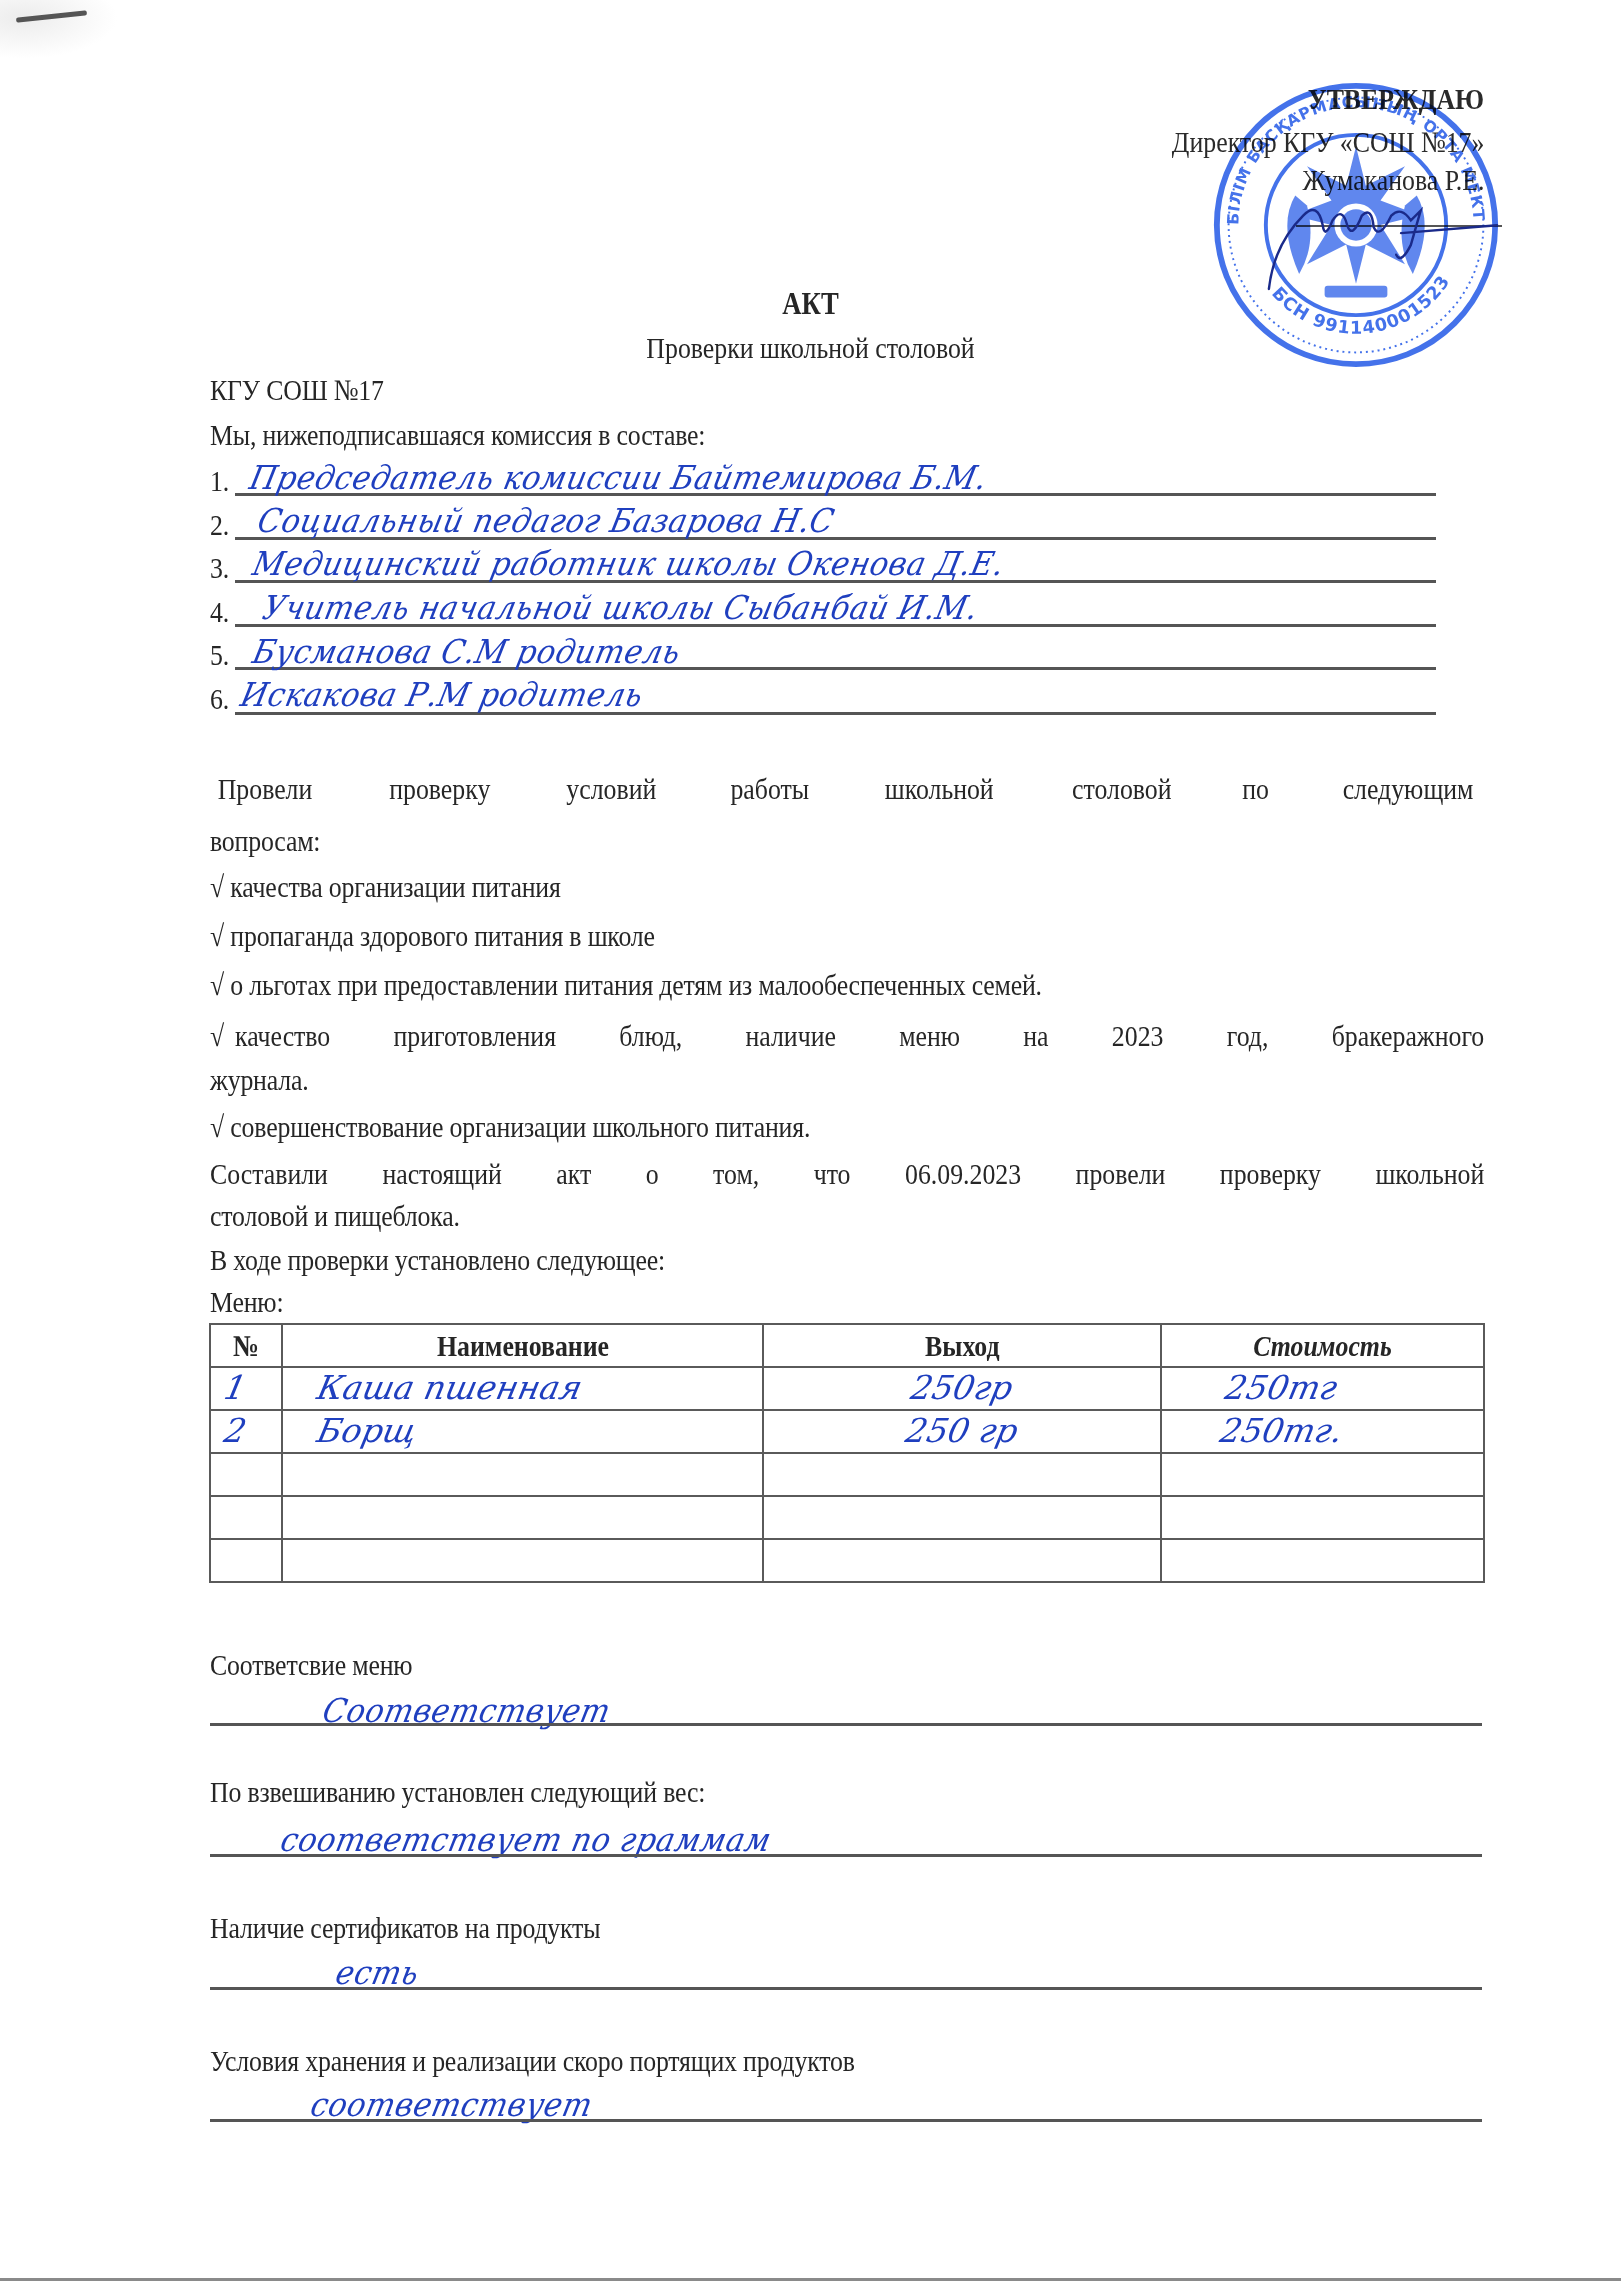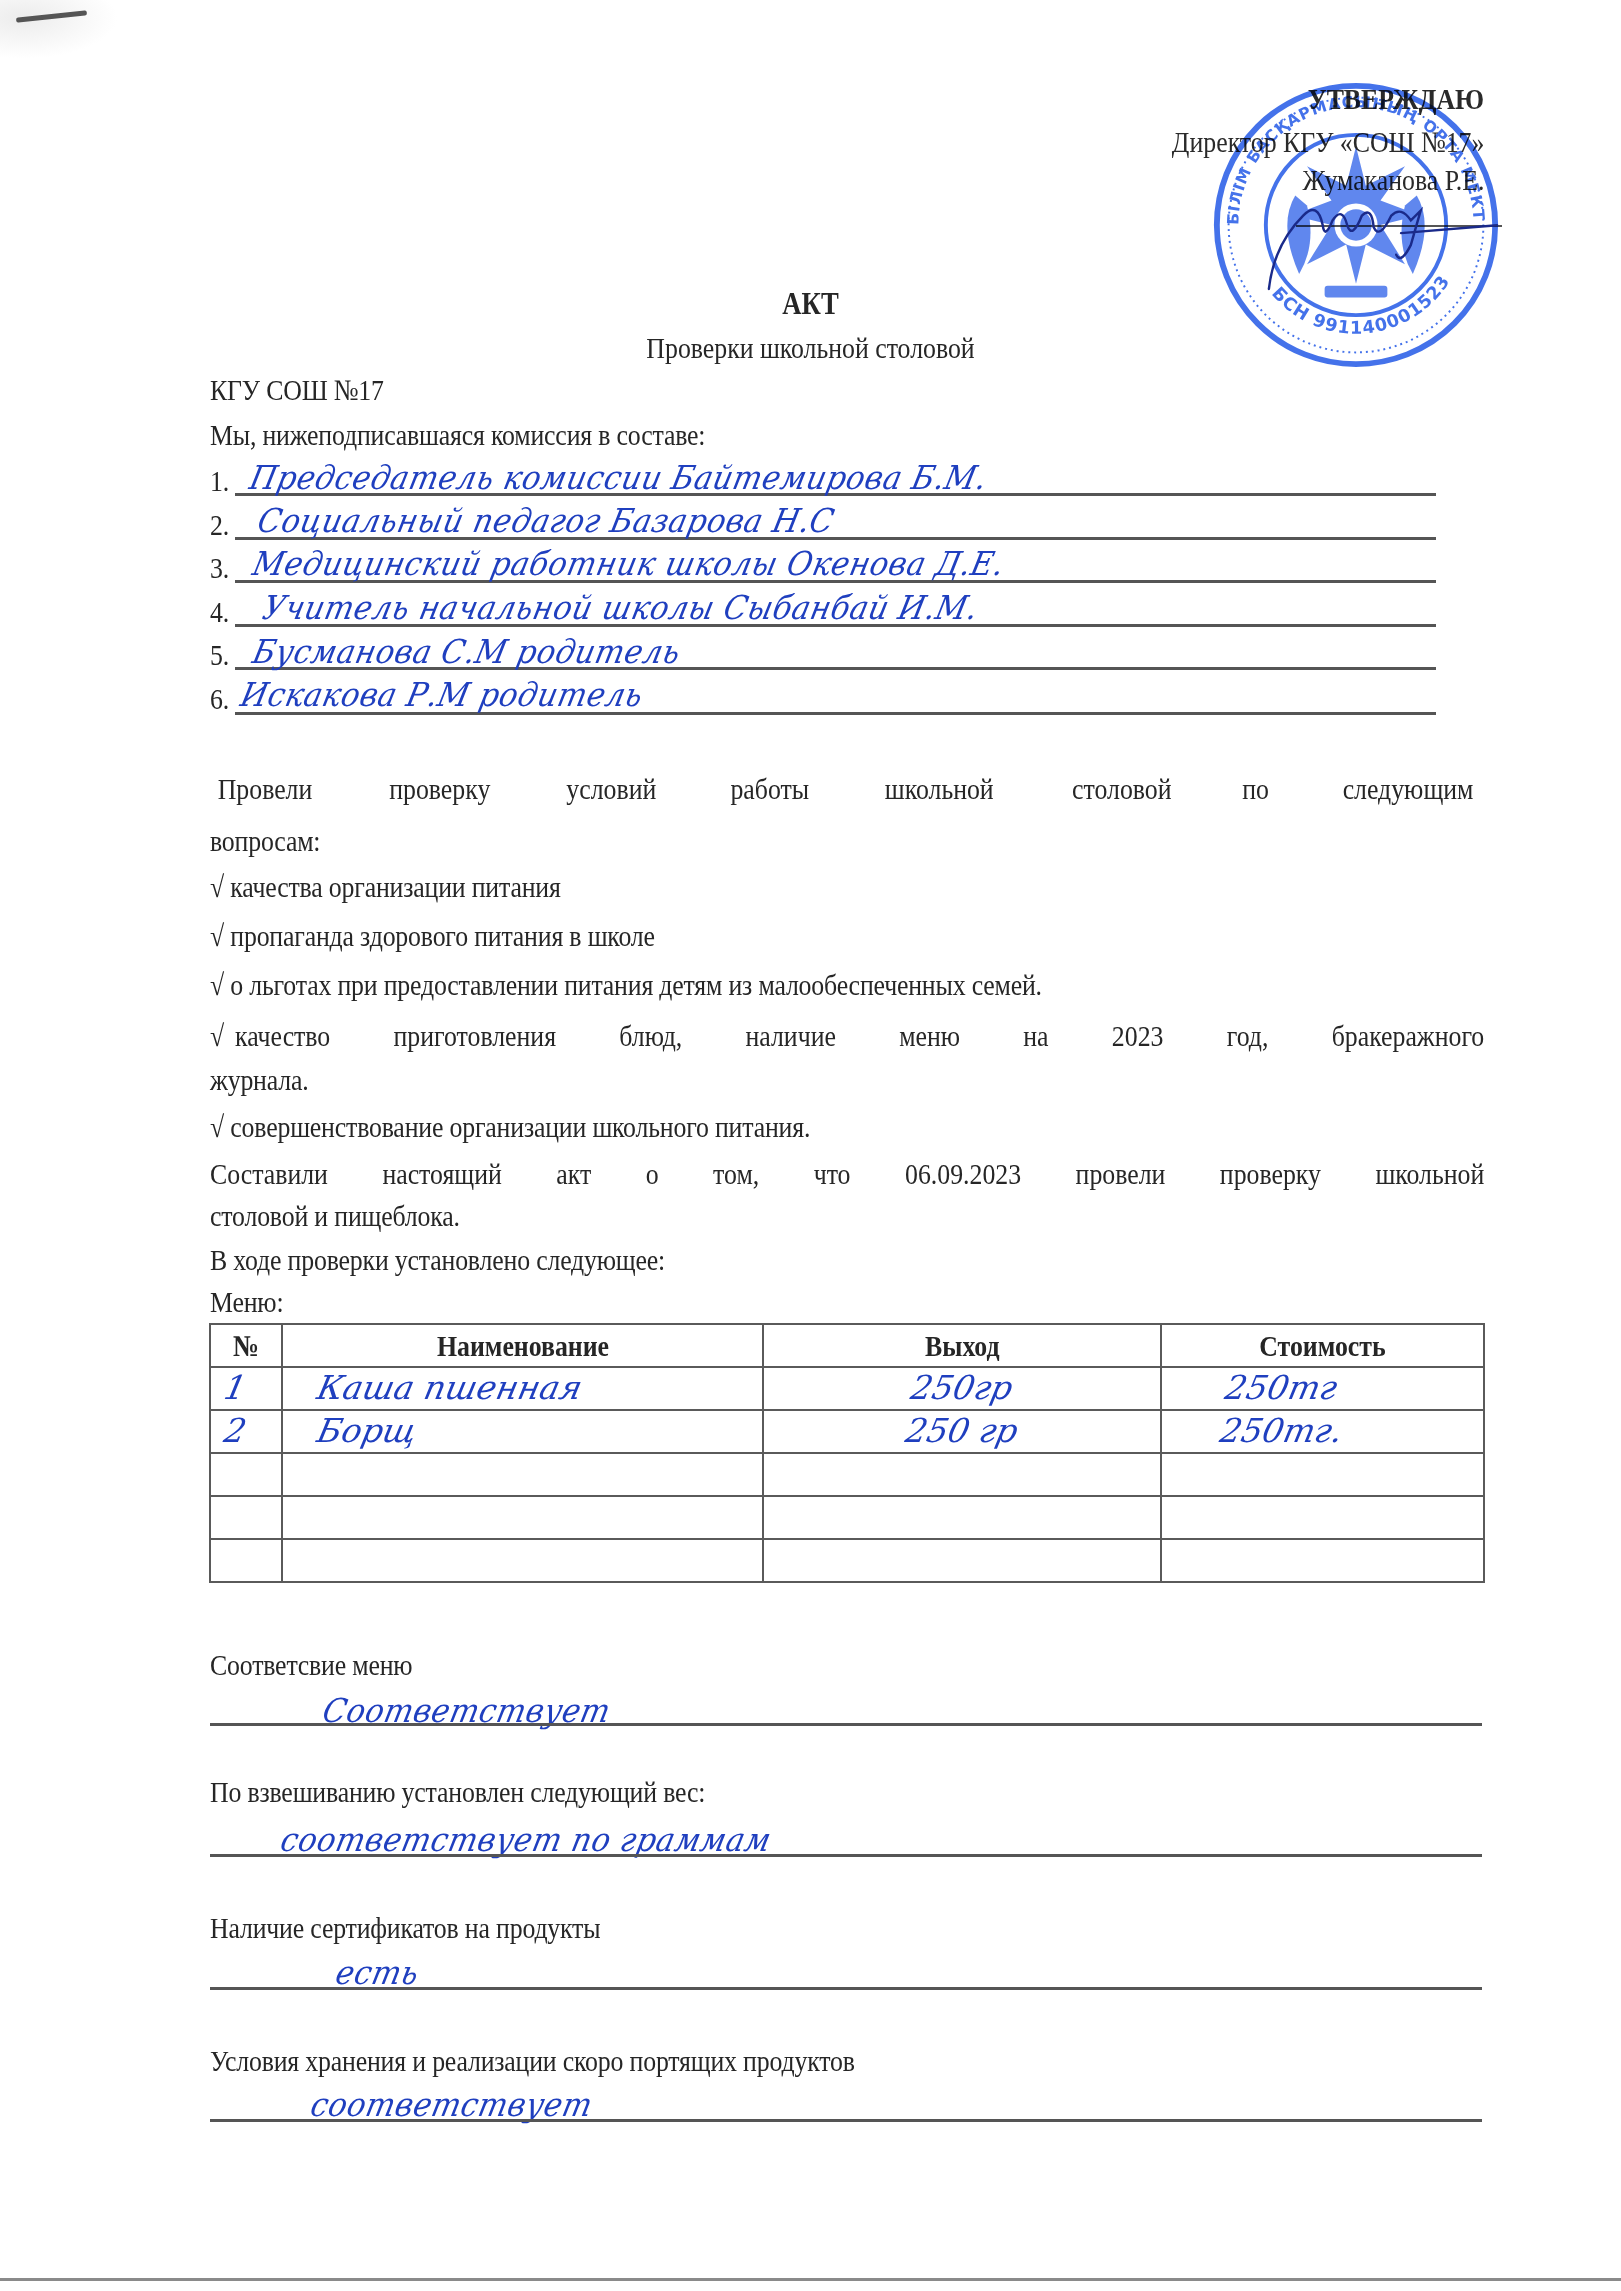--- a/index.html
+++ b/index.html
@@ -120,21 +120,21 @@
       color: #262626;
       text-align: center;
     }
     .menu-table th span {
       display: inline-block;
       transform: scaleX(0.86);
     }
     .col-no { width: 70px; }
     .col-name { width: 479px; }
     .col-yield { width: 396px; margin-left: 8px; }
-    .col-cost { width: 321px; }
+    .col-cost { width: 321px; font-style: italic; }
     .cell-hand {
       position: absolute;
       left: 9.8px; bottom: 2px;
       font-family: "DejaVu Serif", serif;
       font-style: italic;
       color: #1f3fbf;
       font-size: 33px;
       white-space: nowrap;
       transform: skewX(-12deg);
     }

